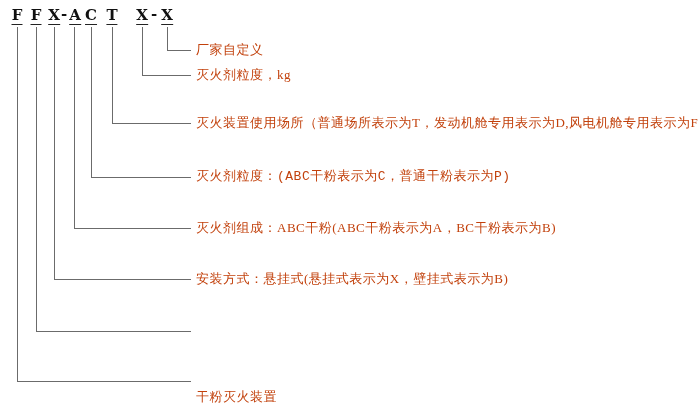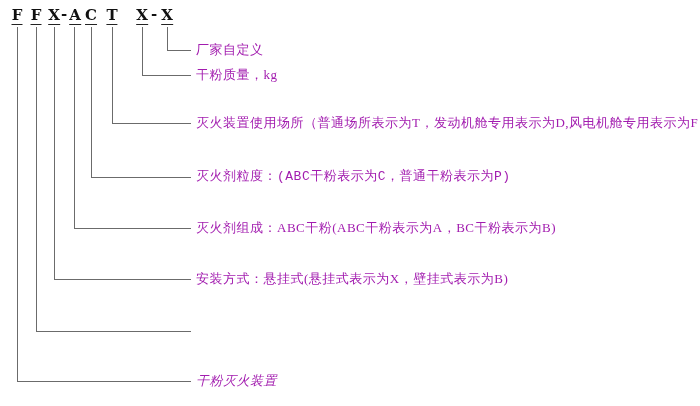--- a/index.html
+++ b/index.html
@@ -62,31 +62,31 @@
   .h6 { top: 331px; left: 36px;  width: 155px; }
   .h7 { top: 381px; left: 17px;  width: 174px; }
 
   
   .row-label {
     position: absolute;
     left: 196px;
     font-size: 13px;
     line-height: 18px;
     white-space: nowrap;
-    color: #a21caf;
+    color: #c2410c;
     letter-spacing: 0.5px;
   }
   .l0 { top: 41px; }
   .l1 { top: 66px; }
   .l2 { top: 114px; }
   .l3 { top: 168px; font-family: Liberation Mono, monospace; }
   .l4 { top: 219px; }
   .l5 { top: 270px; }
   .l6 { top: 322px; }
-  .l7 { top: 372px; font-style: italic; }
+  .l7 { top: 388px; }
 </style>
 </head>
 <body>
 
 <div class="stage">
 
   <div>
     <span class="code-char ul c0">F</span>
     <span class="code-char ul c1">F</span>
     <span class="code-char ul c2">X</span>
@@ -111,20 +111,20 @@
   <div class="hline h0"></div>
   <div class="hline h1"></div>
   <div class="hline h2"></div>
   <div class="hline h3"></div>
   <div class="hline h4"></div>
   <div class="hline h5"></div>
   <div class="hline h6"></div>
   <div class="hline h7"></div>
 
   <div class="row-label l0">厂家自定义</div>
-  <div class="row-label l1">干粉质量，kg</div>
+  <div class="row-label l1">灭火剂粒度，kg</div>
   <div class="row-label l2">灭火装置使用场所（普通场所表示为T，发动机舱专用表示为D,风电机舱专用表示为F）</div>
   <div class="row-label l3">灭火剂粒度：(ABC干粉表示为C，普通干粉表示为P)</div>
   <div class="row-label l5">安装方式：悬挂式(悬挂式表示为X，壁挂式表示为B)</div>
   <div class="row-label l4">灭火剂组成：ABC干粉(ABC干粉表示为A，BC干粉表示为B)</div>
   <div class="row-label l7">干粉灭火装置</div>
 
 </div>
 
 </body></html>

